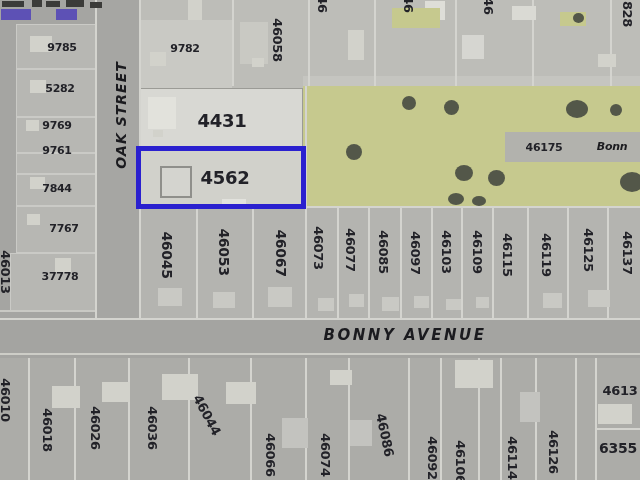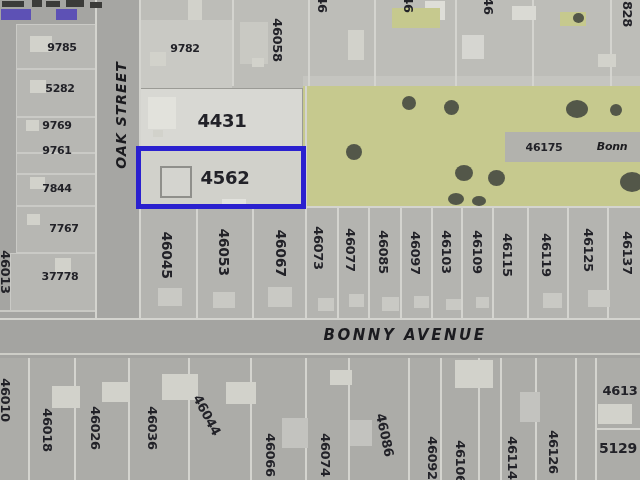--- a/index.html
+++ b/index.html
@@ -301,17 +301,17 @@
         <span>46114</span>
       </div>
   <div class="va s13" style="left:553px;top:452px;">
         <span>46126</span>
       </div>
 
   <div class="ha s13" style="left:620px;top:390px;">
         <span>4613</span>
       </div>
   <div class="ha s14" style="left:618px;top:448px;">
-        <span>5129</span>
+        <span>6355</span>
       </div>
 
  </div>
 </div>
 
 </body></html>

